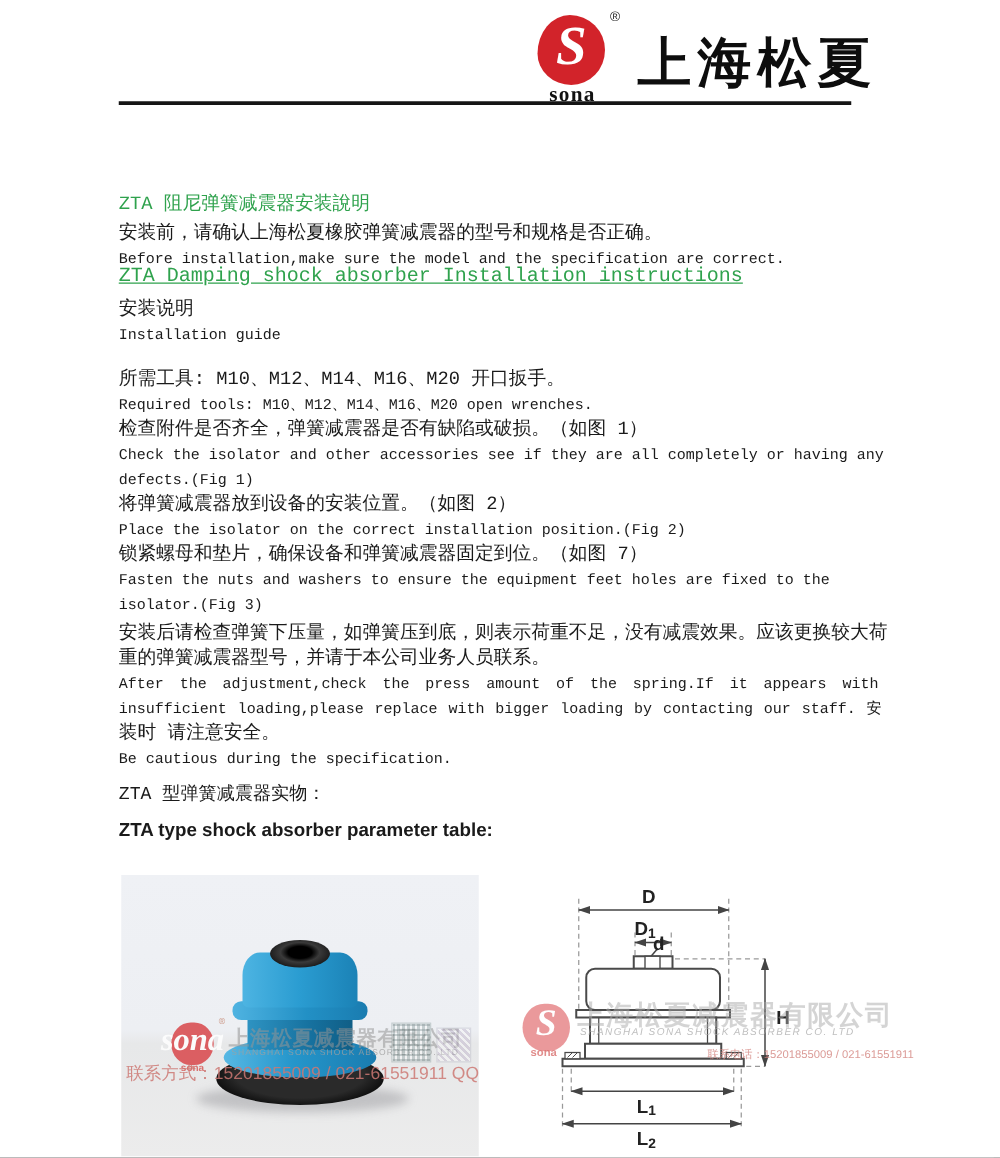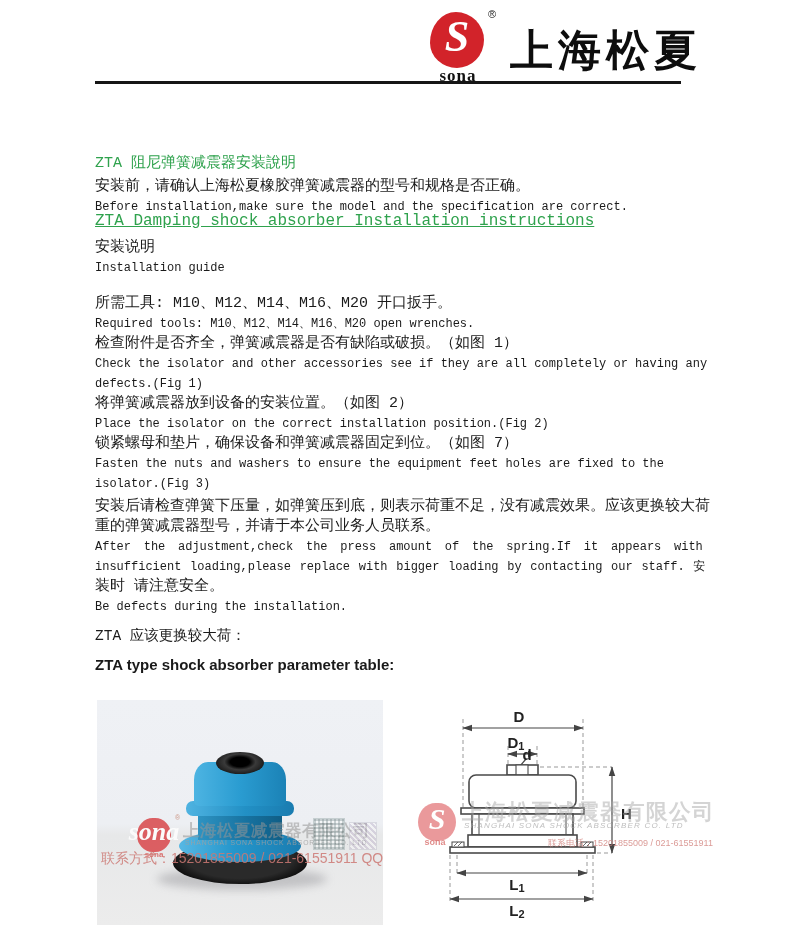--- a/index.html
+++ b/index.html
@@ -120,25 +120,25 @@
     <div class="ln en">Fasten the nuts and washers to ensure the equipment feet holes are fixed to the</div>
     <div class="ln en">isolator.(Fig 3)</div>
   </div>
 
   <div class="col" style="top:497px;">
     <div class="ln zh">安装后请检查弹簧下压量，如弹簧压到底，则表示荷重不足，没有减震效果。应该更换较大荷</div>
     <div class="ln zh">重的弹簧减震器型号，并请于本公司业务人员联系。</div>
     <div class="ln en just">After the adjustment,check the press amount of the spring.If it appears with</div>
     <div class="ln en just2">insufficient loading,please replace with bigger loading by contacting our staff. 安</div>
     <div class="ln zh">装时 请注意安全。</div>
-    <div class="ln en">Be defects during the installation.</div>
+    <div class="ln en">Be cautious during the specification.</div>
   </div>
 
   <div class="col" style="top:626px;">
-    <div class="ln cap-zh">ZTA 应该更换较大荷：</div>
+    <div class="ln cap-zh">ZTA 型弹簧减震器实物：</div>
   </div>
   <div class="col" style="top:655px;">
     <div class="ln cap-en">ZTA type shock absorber parameter table:</div>
   </div>
 
   <div class="photo">
     <div class="pr-shadow"></div>
     <div class="pr-base"></div>
     <div class="pr-disc"></div>
     <div class="pr-neck"></div>
@@ -215,16 +215,16 @@
       <text class="dimtxt" x="117" y="193" text-anchor="middle"><tspan>L</tspan><tspan class="dimsub" dy="2">1</tspan></text>
       <text class="dimtxt" x="117" y="219" text-anchor="middle"><tspan>L</tspan><tspan class="dimsub" dy="2">2</tspan></text>
     </svg>
 
     <div class="wm-logo d-wm-logo wm" style="position:absolute;width:38px;height:38px;opacity:.55;">
         <span class="s" style="width:38px;height:38px;font-size:30px;">S</span>
       </div>
     <div class="d-wm-sub wm" style="position:absolute;">sona</div>
     <div class="d-wm-zh wm" style="position:absolute;">上海松夏减震器有限公司</div>
     <div class="d-wm-en wm" style="position:absolute;font-style:italic;">SHANGHAI SONA SHOCK ABSORBER CO. LTD</div>
-    <div class="d-wm-ct wm" style="position:absolute;">联系电话：15201855009 / 021-61551911</div>
+    <div class="d-wm-ct wm" style="position:absolute;margin-left:18px;">联系电话：15201855009 / 021-61551911</div>
   </div>
 
 </div>
 
 </body></html>

